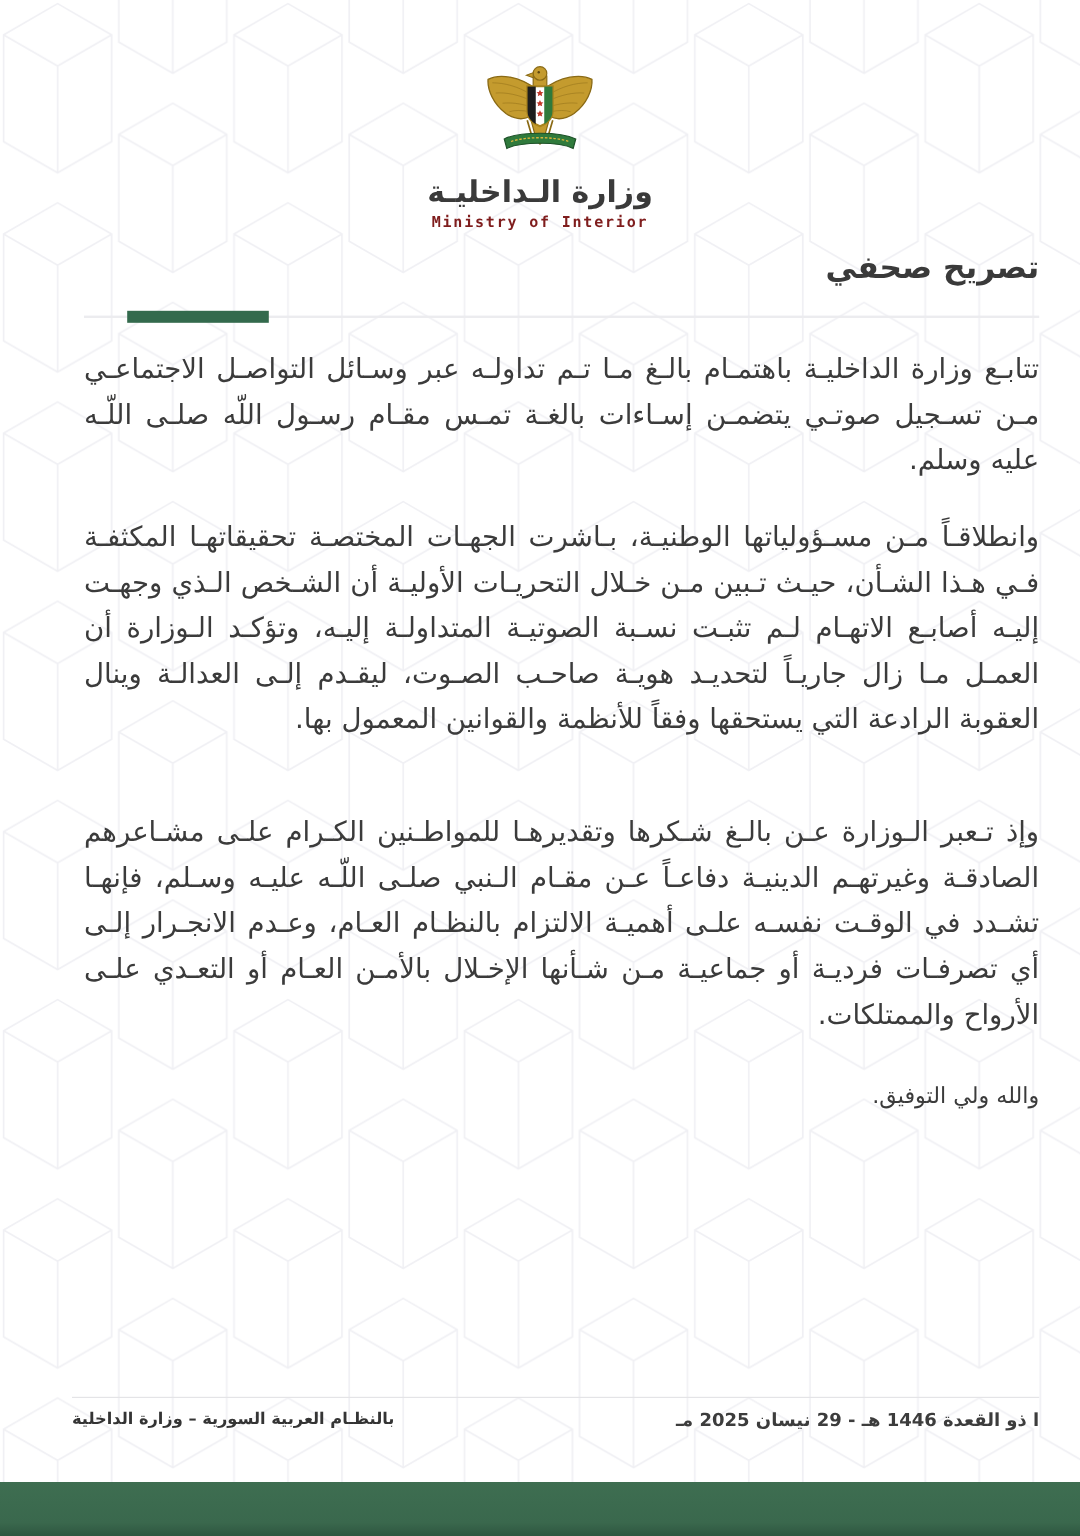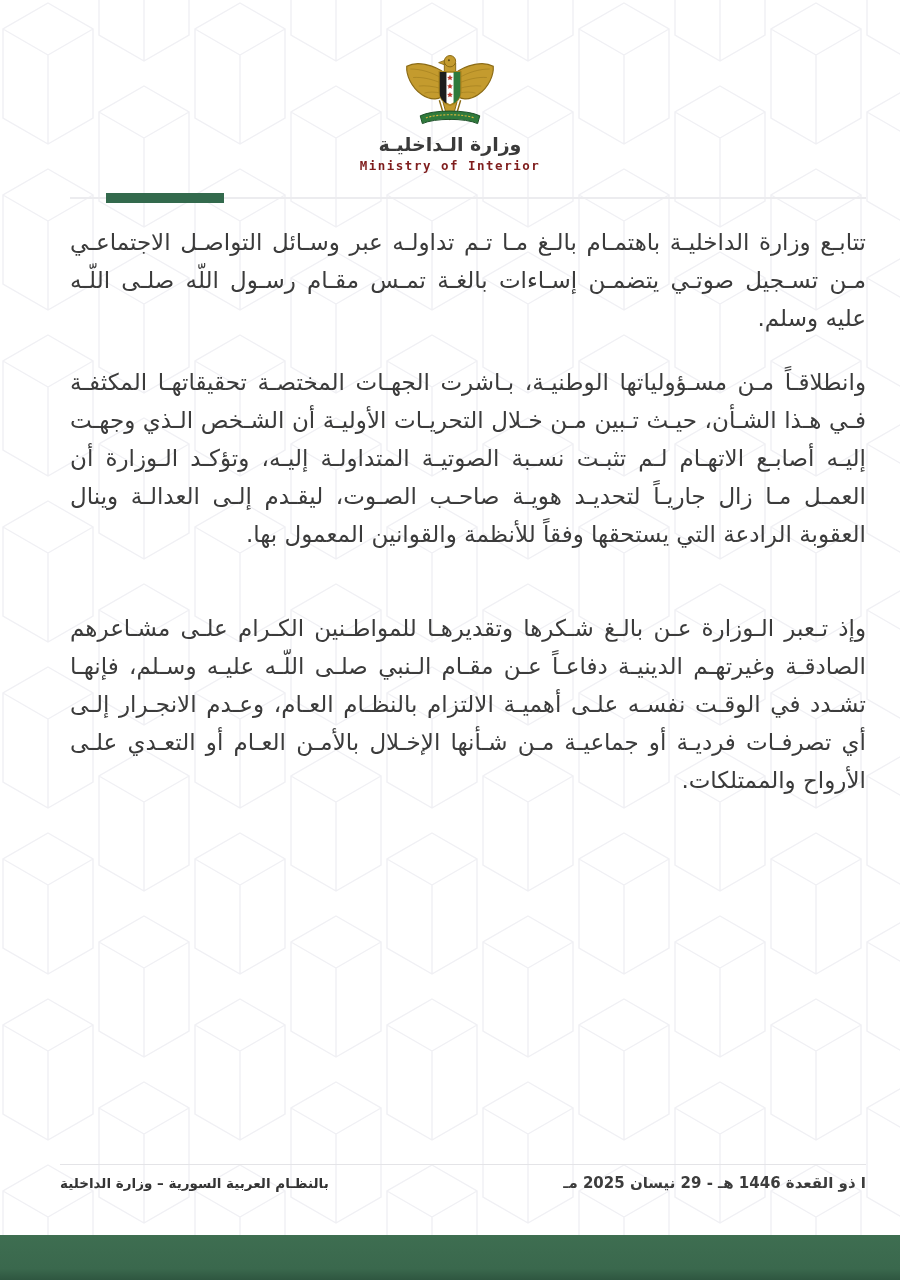--- a/index.html
+++ b/index.html
@@ -11,22 +11,22 @@
     font-family:"DejaVu Sans",sans-serif;
     color:#3b3b3b;
   }
   .bg-pattern{position:absolute;inset:0;z-index:0;}
   .content{position:relative;z-index:1;}
 
   
   .header{padding-top:52px;text-align:center;}
   .emblem{display:block;margin:0 auto;width:100px;height:78px;}
   .ministry-ar{
-    margin-top:3px;
-    font-size:19px;font-weight:bold;color:#3a3a3a;
+    margin-top:15px;
+    font-size:25px;font-weight:bold;color:#3a3a3a;
     direction:rtl;
   }
   .ministry-en{
     margin-top:3px;
     font-family:"DejaVu Sans Mono",monospace;
     font-size:12.5px;font-weight:bold;letter-spacing:1.5px;color:#7f1d1d;
   }
 
   
   .doc{direction:rtl;padding:0 34px 0 70px;}
@@ -141,32 +141,34 @@
           <path d="M36,93 C52,87 88,87 104,93" fill="none" stroke="#d9b53a" stroke-width="1.6" stroke-dasharray="3 2"></path>
         </g>
       </svg>
 
       <div class="ministry-ar">وزارة الـداخليـة</div>
       <div class="ministry-en">Ministry of Interior</div>
     </div>
 
     <div class="doc">
 
+      <h1 class="title">تصريح صحفي</h1>
 
       <div class="rule">
         <span class="rule-line"></span>
         <span class="rule-accent"></span>
       </div>
 
       <div class="body-text">
         <p class="first">تتابـع وزارة الداخليـة باهتمـام بالـغ مـا تـم تداولـه عبر وسـائل التواصـل الاجتماعـي مـن تسـجيل صوتـي يتضمـن إسـاءات بالغـة تمـس مقـام رسـول اللّه صلـى اللّـه عليه وسلم.</p>
         <p class="big-gap">وانطلاقـاً مـن مسـؤولياتها الوطنيـة، بـاشرت الجهـات المختصـة تحقيقاتهـا المكثفـة فـي هـذا الشـأن، حيـث تـبين مـن خـلال التحريـات الأوليـة أن الشـخص الـذي وجهـت إليـه أصابـع الاتهـام لـم تثبـت نسـبة الصوتيـة المتداولـة إليـه، وتؤكـد الـوزارة أن العمـل مـا زال جاريـاً لتحديـد هويـة صاحـب الصـوت، ليقـدم إلـى العدالـة وينال العقوبة الرادعة التي يستحقها وفقاً للأنظمة والقوانين المعمول بها.</p>
         <p class="gap30">وإذ تـعبر الـوزارة عـن بالـغ شـكرها وتقديرهـا للمواطـنين الكـرام علـى مشـاعرهم الصادقـة وغيرتهـم الدينيـة دفاعـاً عـن مقـام الـنبي صلـى اللّـه عليـه وسـلم، فإنهـا تشـدد في الوقـت نفسـه علـى أهميـة الالتزام بالنظـام العـام، وعـدم الانجـرار إلـى أي تصرفـات فرديـة أو جماعيـة مـن شـأنها الإخـلال بالأمـن العـام أو التعـدي علـى الأرواح والممتلكات.</p>
       </div>
 
+      <p class="closing">والله ولي التوفيق.</p>
     </div>
 
   </div>
 
   <div class="footer">
     <div class="footer-row">
       <div class="footer-date">ا ذو القعدة 1446 هـ  - 29 نيسان 2025 مـ</div>
       <div class="footer-org">بالنظـام العربية السورية – وزارة الداخلية</div>
     </div>
   </div>

